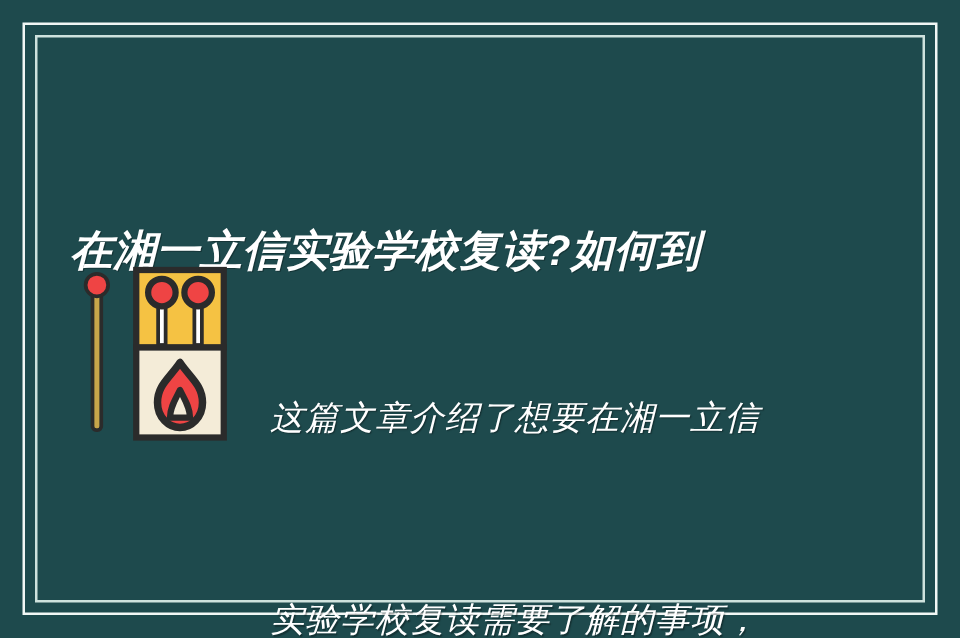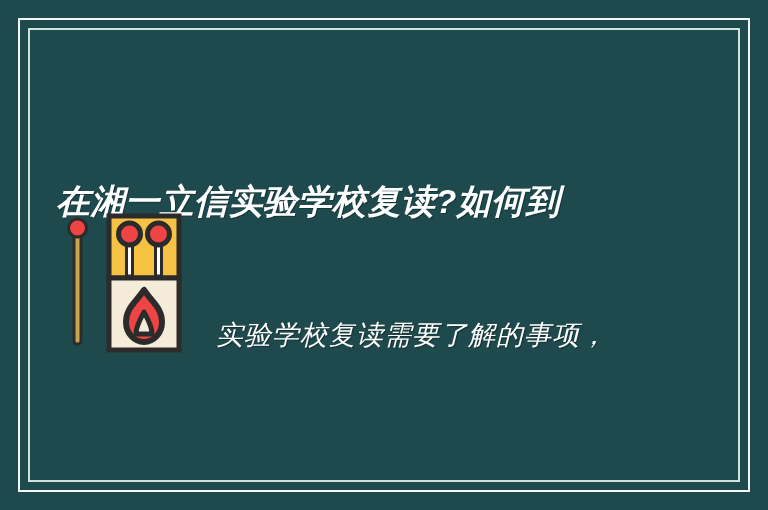--- a/index.html
+++ b/index.html
@@ -127,20 +127,21 @@
           <rect x="53" y="70" width="70" height="72" fill="#f4ecd8" stroke="#2b2b2b" stroke-width="5"></rect>
           <g>
             <path d="M88 82 C 80 94, 70 100, 70 114 C 70 126, 79 134, 88 134 C 97 134, 106 126, 106 114 C 106 100, 96 94, 88 82 Z" fill="#ef4444" stroke="#2b2b2b" stroke-width="6" stroke-linejoin="round"></path>
             <path d="M88 104 C 84 112, 80 118, 80 126 L 96 126 C 96 118, 92 112, 88 104 Z" fill="#f4ecd8" stroke="#2b2b2b" stroke-width="5" stroke-linejoin="round"></path>
           </g>
         </g>
       </svg>
     </div>
 
     <div id="body-text">
+      <span class="body-line">这篇文章介绍了想要在湘一立信</span>
       <span class="body-line">实验学校复读需要了解的事项，</span>
       
       
       
     </div>
 
   </div>
 </div>
 
 </body></html>

